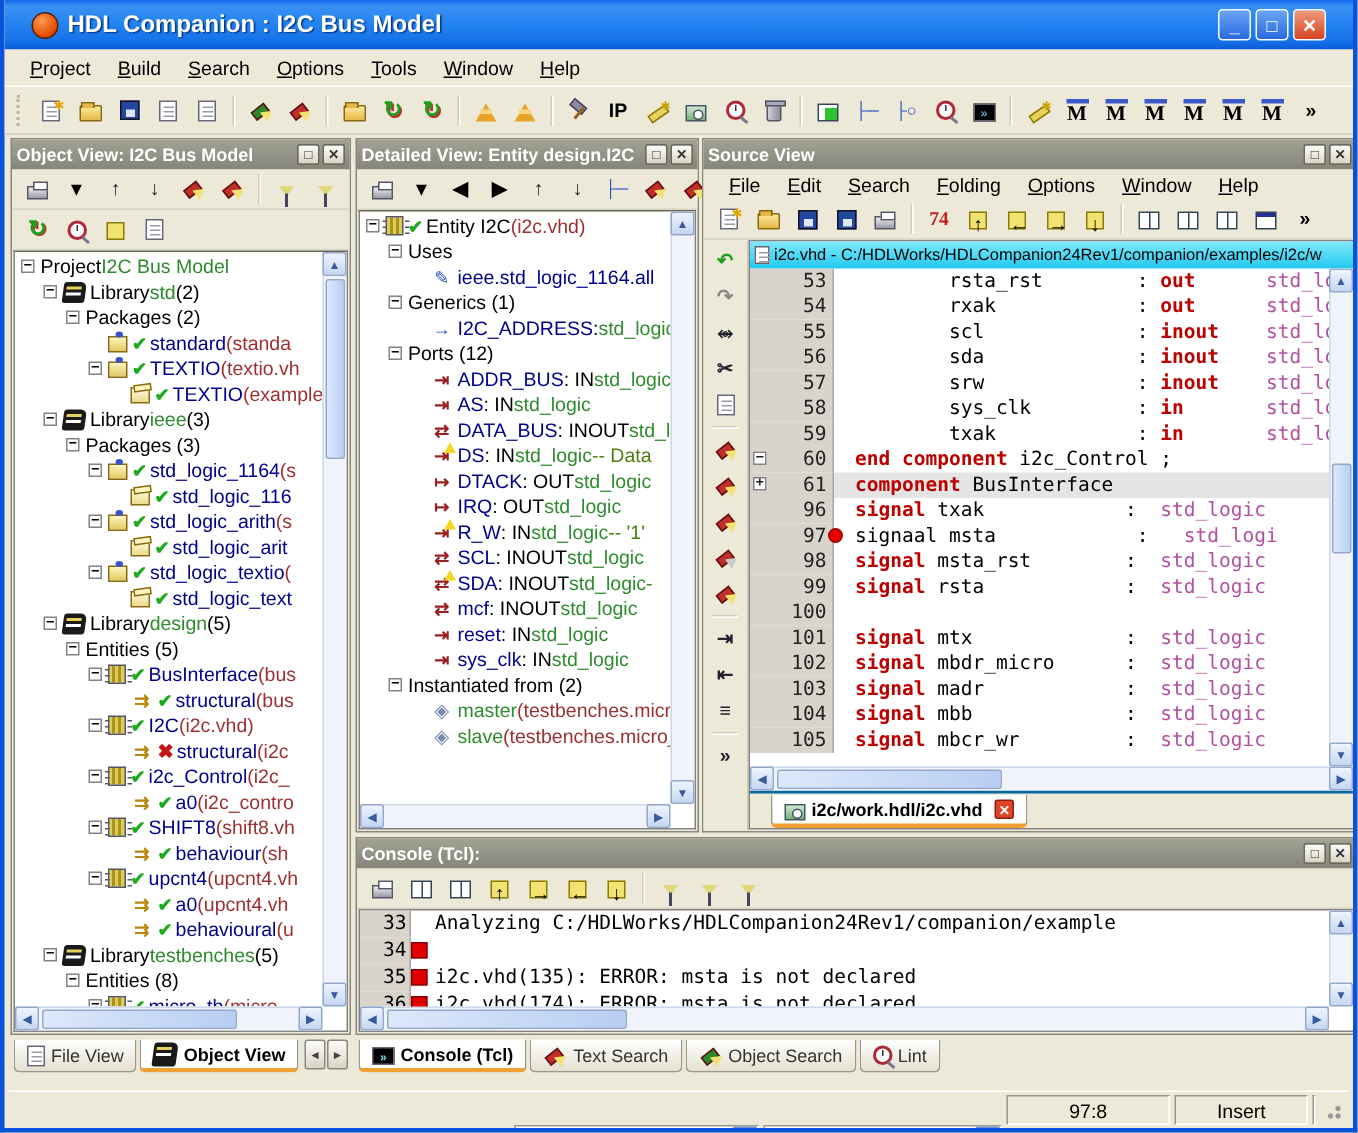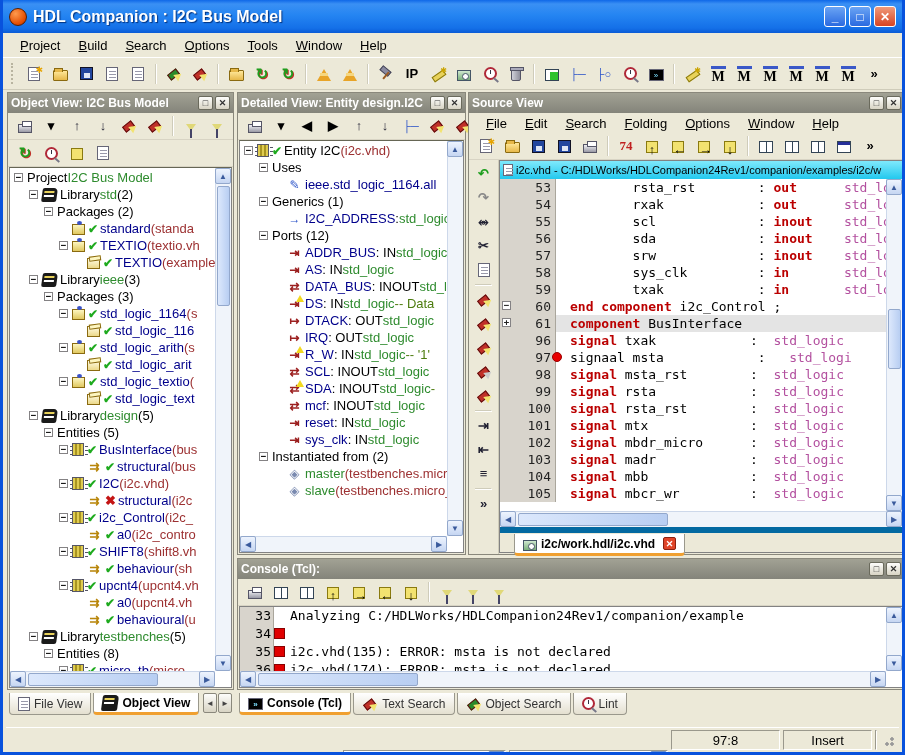--- a/index.html
+++ b/index.html
@@ -2,21 +2,21 @@
 <html><head>
 <meta charset="utf-8">
 <style>
   * { margin:0; padding:0; box-sizing:border-box; }
   html,body { width:905px; height:755px; background:#888; font-family:"Liberation Sans", sans-serif; }
   #win { position:relative; width:905px; height:755px; background:#ece9d8;
          border-left:3px solid #0852dd; border-right:3px solid #0852dd; border-bottom:3px solid #0852dd; overflow:hidden; }
 
   
   #titlebar { height:33px; background:linear-gradient(180deg,#0f68e8 0%,#3a90f4 12%,#2585f2 45%,#1470e8 85%,#0a5bd6 100%);
-              display:flex; align-items:center; padding:0 6px; }
+              display:flex; align-items:center; padding:0 18px; }
   #applogo { width:18px; height:18px; border-radius:50%; background:radial-gradient(circle at 35% 30%,#ff9a4d,#e24a00 70%,#7a2800);
              border:1px solid #5a1f00; margin-right:6px; flex:0 0 auto; }
   #apptitle { color:#fff; font-weight:bold; font-size:16px; text-shadow:1px 1px 1px #00317e; flex:1; white-space:nowrap; overflow:hidden; }
   .winbtn { width:22px; height:21px; margin-left:3px; border:1px solid #fff; border-radius:3px; color:#fff;
             font-size:12px; font-weight:bold; display:flex; align-items:center; justify-content:center;
             background:linear-gradient(180deg,#6aa4f4,#2a6ae0); }
   .winbtn.close { background:linear-gradient(180deg,#f09a7a,#d64424); }
 
   
   .menubar { height:24px; display:flex; align-items:center; padding-left:8px; background:#ece9d8; font-size:13px; }
@@ -134,21 +134,21 @@
   #code-area { position:absolute; inset:0 16px 0 0; overflow:hidden; font:13px/17px "DejaVu Sans Mono",monospace; }
   .cl { height:17px; display:flex; white-space:pre; }
   .cl .gut { flex:0 0 56px; background:#d8d4cc; border-right:1px solid #aaa69c; color:#222; text-align:right; padding-right:4px; position:relative; }
   .cl .fold { position:absolute; left:2px; top:3px; width:9px; height:9px; border:1px solid #848284; background:#fff; font:bold 9px/7px monospace; text-align:center; }
   .cl .dot { position:absolute; right:-7px; top:3px; width:10px; height:10px; border-radius:50%; background:#e80000; border:1px solid #900; z-index:2; }
   .cl .txt { flex:1; padding-left:14px; overflow:hidden; }
   .cl.cur .txt { background:#e4e4e4; }
   .seg.kw { color:#bb0000; font-weight:bold; }
   .seg.ty { color:#b3509f; }
   .seg.pl { color:#000; }
-  #src-tabs { height:25px; background:#ece9d8; display:flex; align-items:flex-start; padding:1px 0 0 14px; flex:0 0 auto; border-top:6px solid #0369a1; }
+  #src-tabs { height:25px; background:#ece9d8; display:flex; align-items:flex-start; padding:1px 0 0 14px; flex:0 0 auto; border-top:2px solid #0369a1; }
 
   .tab { height:22px; display:flex; align-items:center; padding:0 8px; font-size:12px; background:linear-gradient(#fff,#e4e0d0);
          border:1px solid #9a988c; border-radius:0 0 4px 4px; border-top:none; margin-right:2px; color:#333; }
   .tab.active { background:#fff; border-bottom:3px solid #f0a030; font-weight:bold; color:#000; }
   .tab .tic { margin-right:4px; }
   .tab .closex { width:13px; height:13px; margin-left:8px; background:#e04428; border:1px solid #8a2010; border-radius:2px;
                  color:#fff; font-size:9px; line-height:12px; text-align:center; font-weight:bold; }
   .tab-strip { display:flex; align-items:flex-start; }
   .spin { width:14px; height:20px; background:linear-gradient(#fdfdfb,#d8d4c4); border:1px solid #8a887c; border-radius:2px;
           font-size:8px; line-height:19px; text-align:center; color:#444; margin-left:1px; }
@@ -880,21 +880,21 @@
               <div class="cl"><span class="gut">56</span><span class="txt"><span class="seg pl">        sda             : </span><span class="seg kw">inout</span><span class="seg pl">    </span><span class="seg ty">std_logic</span></span></div>
               <div class="cl"><span class="gut">57</span><span class="txt"><span class="seg pl">        srw             : </span><span class="seg kw">inout</span><span class="seg pl">    </span><span class="seg ty">std_logic</span></span></div>
               <div class="cl"><span class="gut">58</span><span class="txt"><span class="seg pl">        sys_clk         : </span><span class="seg kw">in</span><span class="seg pl">       </span><span class="seg ty">std_logic</span></span></div>
               <div class="cl"><span class="gut">59</span><span class="txt"><span class="seg pl">        txak            : </span><span class="seg kw">in</span><span class="seg pl">       </span><span class="seg ty">std_logic</span></span></div>
               <div class="cl"><span class="gut">60<span class="fold">−</span></span><span class="txt"><span class="seg kw">end component</span><span class="seg pl"> i2c_Control ;</span></span></div>
               <div class="cl cur"><span class="gut">61<span class="fold">+</span></span><span class="txt"><span class="seg kw">component</span><span class="seg pl"> BusInterface</span></span></div>
               <div class="cl"><span class="gut">96</span><span class="txt"><span class="seg kw">signal</span><span class="seg pl"> txak            :  </span><span class="seg ty">std_logic</span></span></div>
               <div class="cl"><span class="gut">97<span class="dot"></span></span><span class="txt"><span class="seg pl">signaal msta            :   </span><span class="seg ty">std_logi</span></span></div>
               <div class="cl"><span class="gut">98</span><span class="txt"><span class="seg kw">signal</span><span class="seg pl"> msta_rst        :  </span><span class="seg ty">std_logic</span></span></div>
               <div class="cl"><span class="gut">99</span><span class="txt"><span class="seg kw">signal</span><span class="seg pl"> rsta            :  </span><span class="seg ty">std_logic</span></span></div>
-              <div class="cl"><span class="gut">100</span><span class="txt"><span class="seg kw">signal</span><span class="seg pl"> rsta_rst        :  </span><span class="seg ty">std_logic</span></span></div>
+              <div class="cl"><span class="gut">100</span></div>
               <div class="cl"><span class="gut">101</span><span class="txt"><span class="seg kw">signal</span><span class="seg pl"> mtx             :  </span><span class="seg ty">std_logic</span></span></div>
               <div class="cl"><span class="gut">102</span><span class="txt"><span class="seg kw">signal</span><span class="seg pl"> mbdr_micro      :  </span><span class="seg ty">std_logic</span></span></div>
               <div class="cl"><span class="gut">103</span><span class="txt"><span class="seg kw">signal</span><span class="seg pl"> madr            :  </span><span class="seg ty">std_logic</span></span></div>
               <div class="cl"><span class="gut">104</span><span class="txt"><span class="seg kw">signal</span><span class="seg pl"> mbb             :  </span><span class="seg ty">std_logic</span></span></div>
               <div class="cl"><span class="gut">105</span><span class="txt"><span class="seg kw">signal</span><span class="seg pl"> mbcr_wr         :  </span><span class="seg ty">std_logic</span></span></div>
             </div>
           <div class="vsb">
             <span class="sbbtn" style="top:0;left:-1px">▲</span>
               <span class="sbthumb" style="top:130px;height:60px"></span>
               <span class="sbbtn" style="bottom:0;left:-1px">▼</span>

